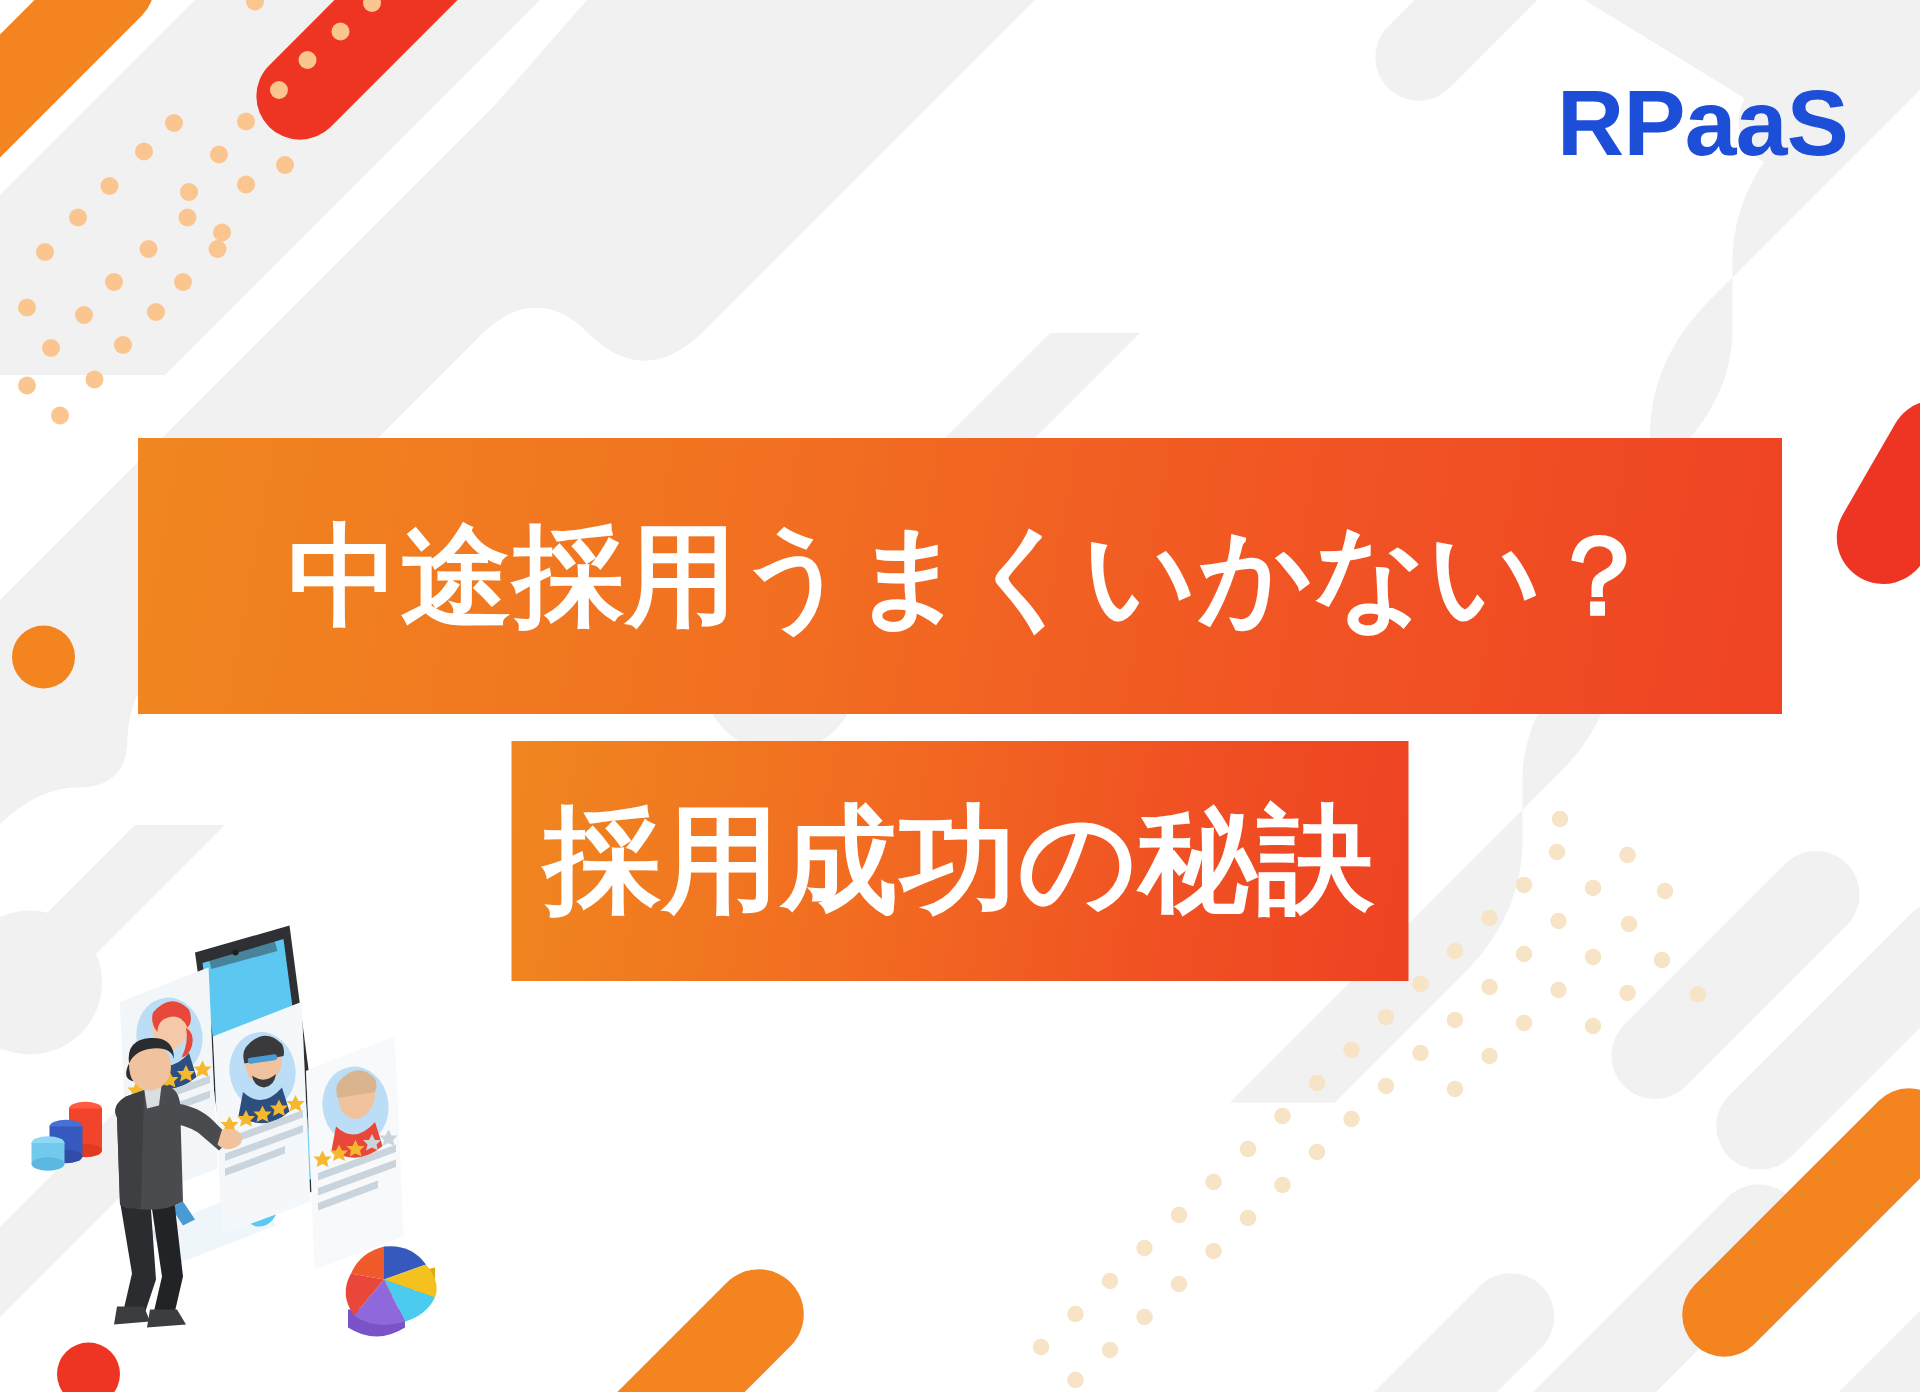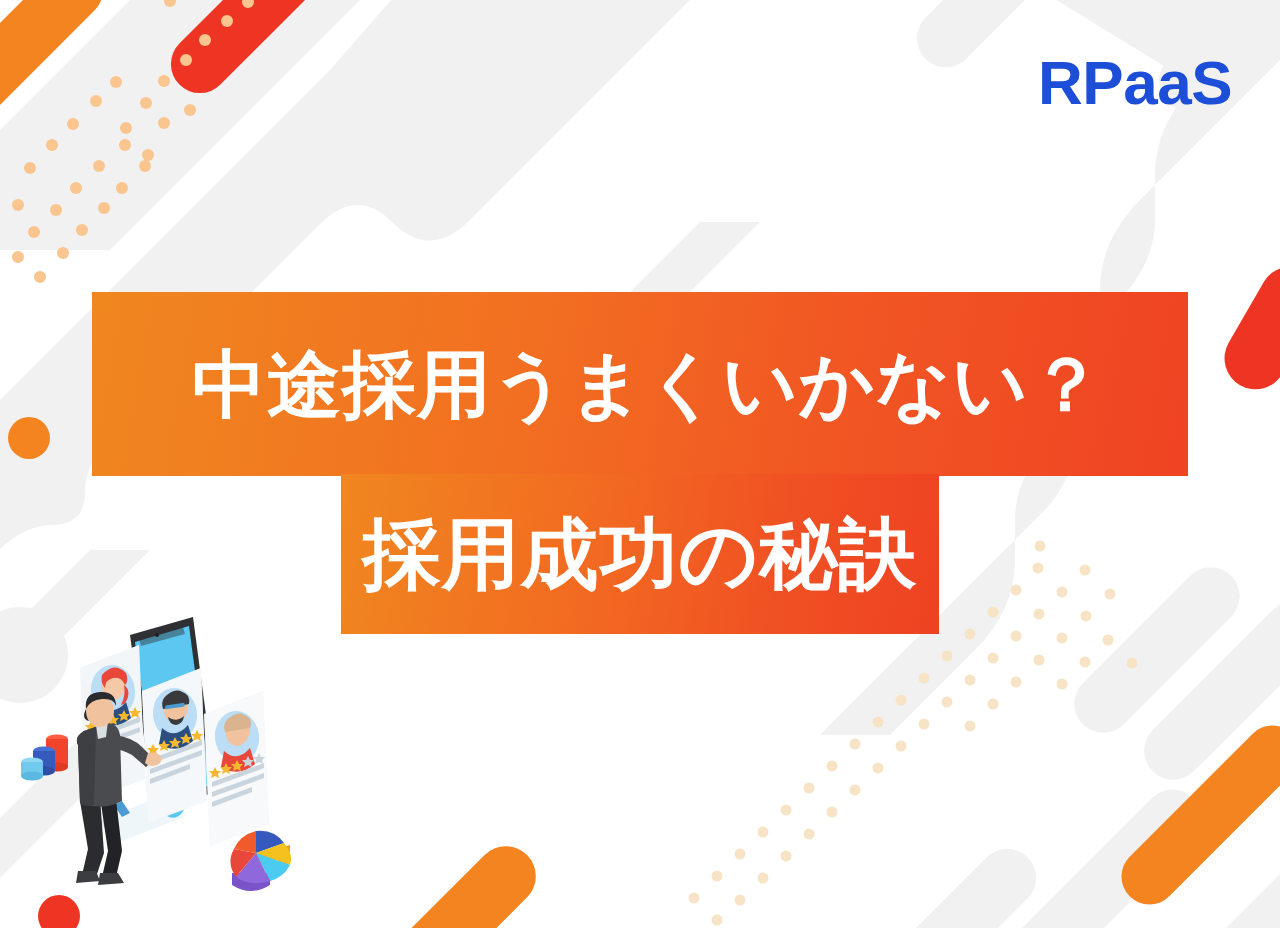--- a/index.html
+++ b/index.html
@@ -63,21 +63,21 @@
     background: linear-gradient(100deg, #F0871F 0%, #F27021 38%, #F15623 68%, #EF4323 100%);
     padding-left: 16px;
   }
   #banner-primary .banner-text {
     font-size: 74px;
     line-height: 1;
   }
 
   #banner-secondary {
     left: 341px;
-    top: 474px;
+    top: 494px;
     width: 598px;
     height: 160px;
     background: linear-gradient(100deg, #F0871F 0%, #F26A21 42%, #F05023 74%, #EE4222 100%);
   }
   #banner-secondary .banner-text {
     font-size: 78px;
     line-height: 1;
   }
 
   

